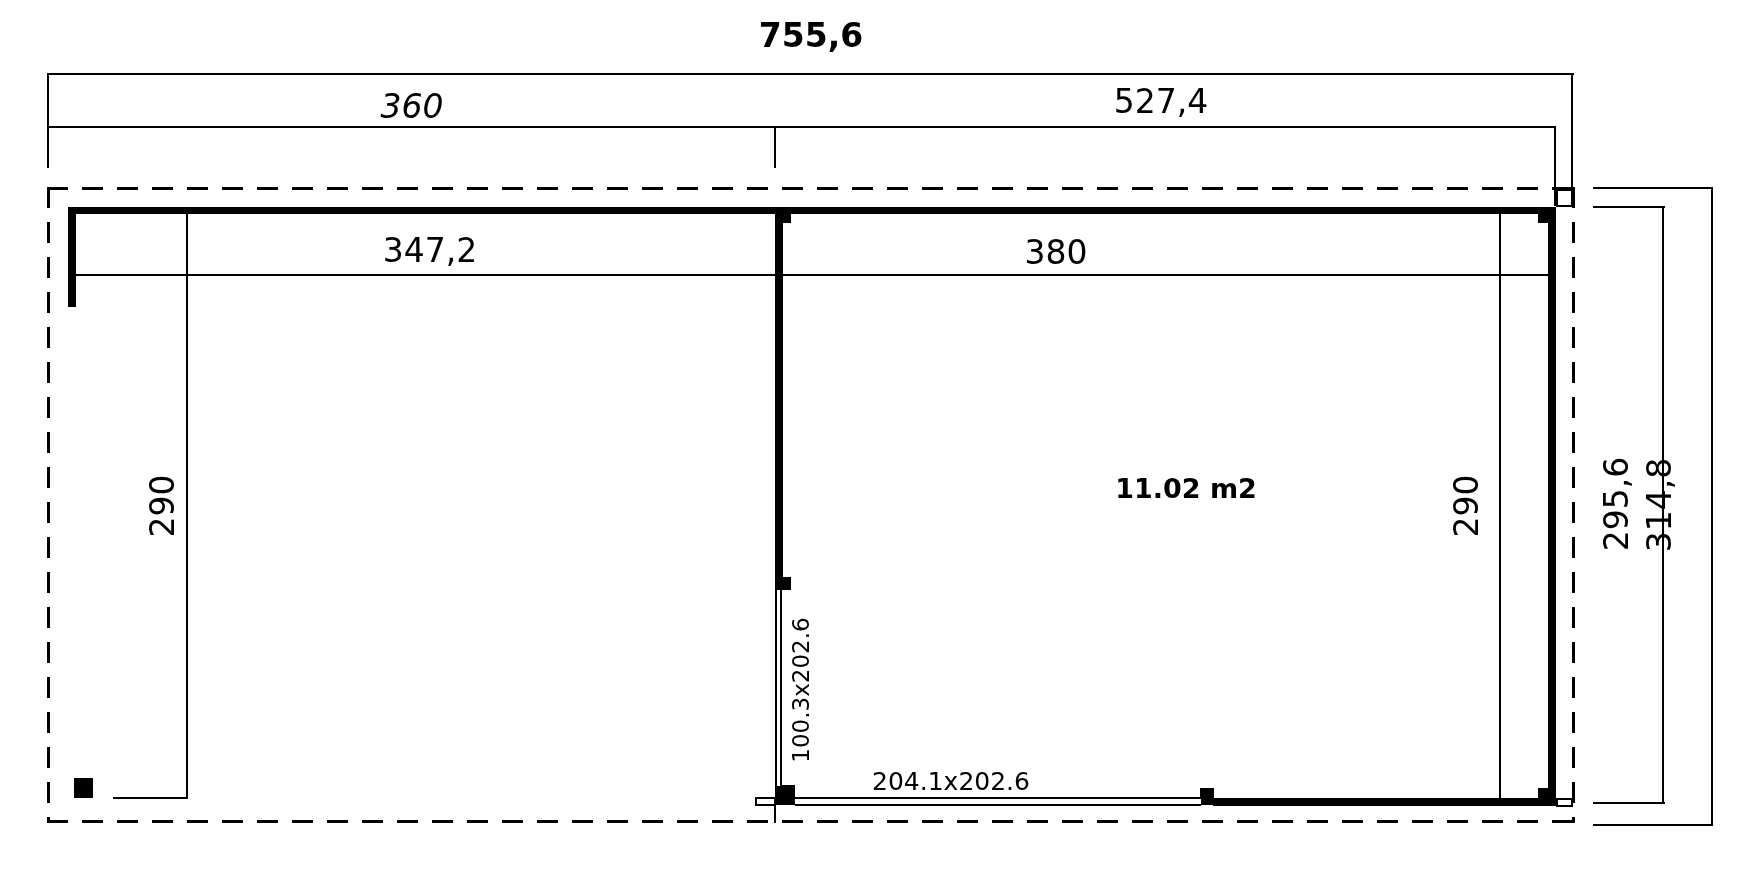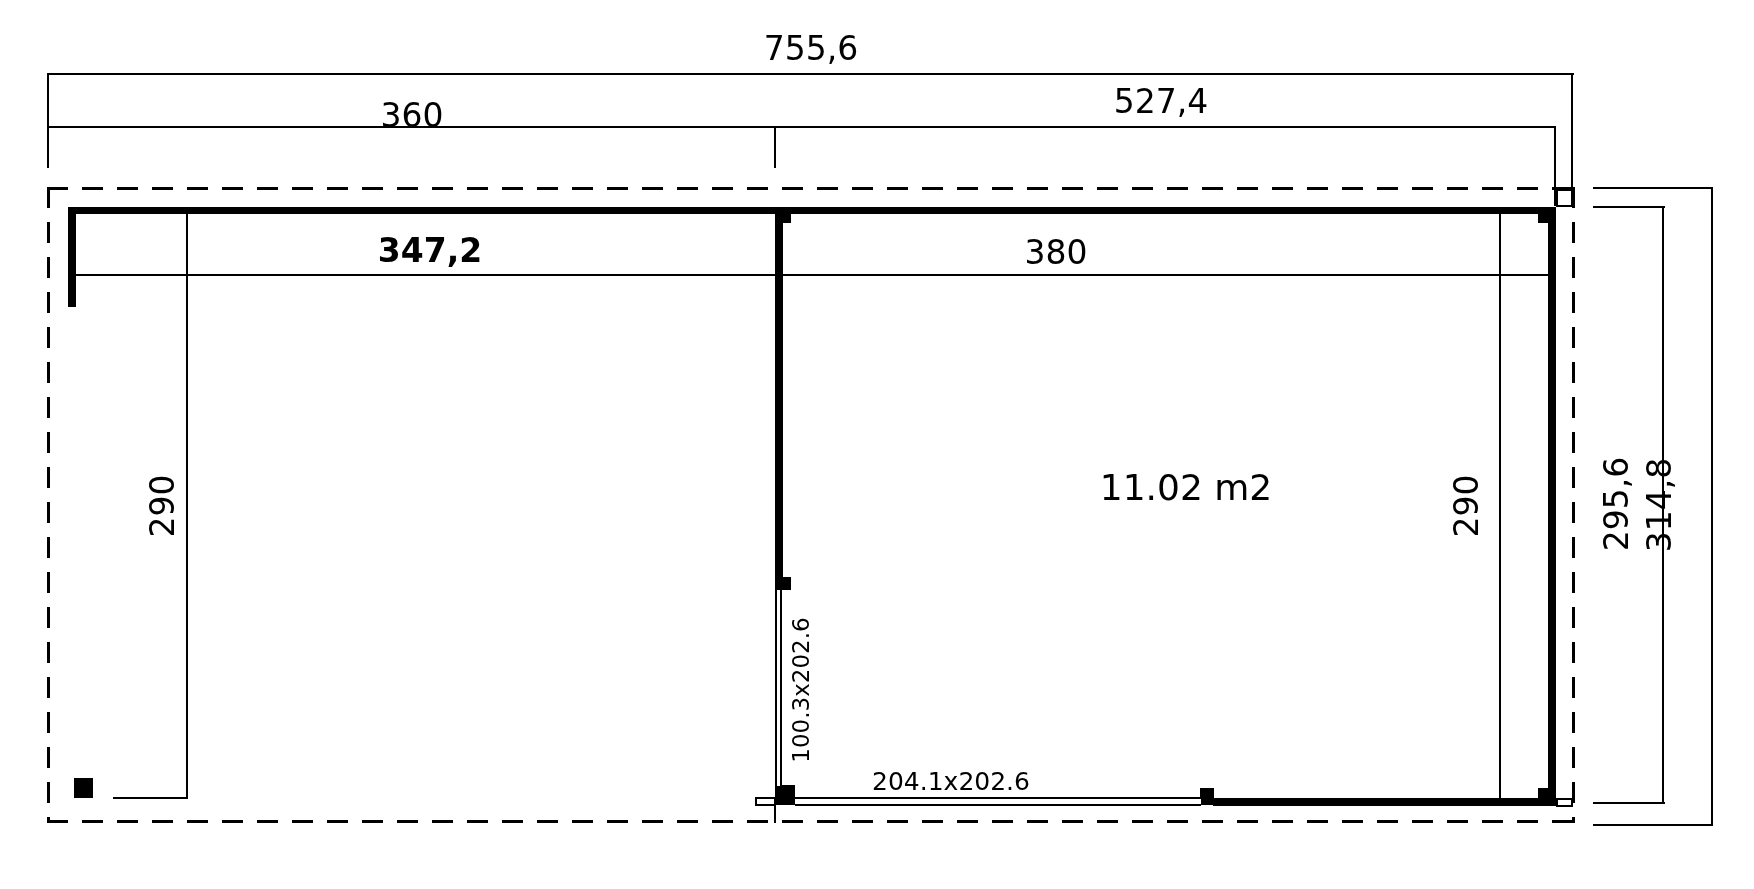--- a/index.html
+++ b/index.html
@@ -17,21 +17,21 @@
   .stub{position:absolute;background:#fff;border:2px solid #000;box-sizing:border-box;}
   .opening-v{position:absolute;background:#fff;border-left:2px solid #000;border-right:2px solid #000;box-sizing:border-box;}
   .opening-h{position:absolute;background:#fff;border-top:2px solid #000;border-bottom:2px solid #000;box-sizing:border-box;}
   .lbl{
     position:absolute;font-size:33px;line-height:1;white-space:nowrap;
     transform:translate(-50%,-50%);
   }
   .lbl.v{transform:translate(-50%,-50%) rotate(-90deg);}
   .lbl.small{font-size:23px;}
   .lbl.door{font-size:25px;}
-  .lbl.area{font-size:36px;}
+  .lbl.area{font-size:27px;font-weight:bold;}
 </style>
 </head>
 <body>
 
 <div id="canvas">
 
   <div class="dash-h" style="left:47px;top:187px;width:1528px;"></div>
   <div class="dash-h" style="left:47px;top:820px;width:1528px;"></div>
   <div class="dash-v" style="left:47px;top:187px;height:636px;"></div>
   <div class="dash-v" style="left:1572px;top:187px;height:636px;"></div>
@@ -69,24 +69,24 @@
   <div class="ln" style="left:775px;top:785px;width:20px;height:20px;"></div>
   <div class="ln" style="left:1200px;top:788px;width:14px;height:17px;"></div>
   <div class="ln" style="left:74px;top:778px;width:19px;height:20px;"></div>
 
   <div class="opening-v" style="left:775px;top:590px;width:7px;height:196px;"></div>
   <div class="opening-h" style="left:795px;top:797px;width:406px;height:9px;"></div>
   <div class="stub" style="left:755px;top:797px;width:21px;height:9px;"></div>
   <div class="stub" style="left:1556px;top:798px;width:17px;height:9px;"></div>
   <div class="stub" style="left:1556px;top:189px;width:17px;height:18px;"></div>
 
-  <div class="lbl" style="left:811px;top:48px;">755,6</div>
-  <div class="lbl" style="left:412px;top:115px;">360</div>
+  <div class="lbl" style="left:811px;top:35px;font-weight:bold;">755,6</div>
+  <div class="lbl" style="left:412px;top:106px;font-style:italic;">360</div>
   <div class="lbl" style="left:1161px;top:101px;">527,4</div>
-  <div class="lbl" style="left:430px;top:250px;font-weight:bold;">347,2</div>
+  <div class="lbl" style="left:430px;top:250px;">347,2</div>
   <div class="lbl" style="left:1044px;top:252px;margin-left:12px;">380</div>
   <div class="lbl v" style="left:162px;top:506px;">290</div>
   <div class="lbl v" style="left:1466px;top:506px;">290</div>
   <div class="lbl v" style="left:1616px;top:504px;">295,6</div>
   <div class="lbl v" style="left:1659px;top:505px;">314,8</div>
 
   <div class="lbl area" style="left:1186px;top:488px;">11.02 m2</div>
   <div class="lbl v small" style="left:801px;top:690px;">100.3x202.6</div>
   <div class="lbl door" style="left:951px;top:781px;">204.1x202.6</div>
 

